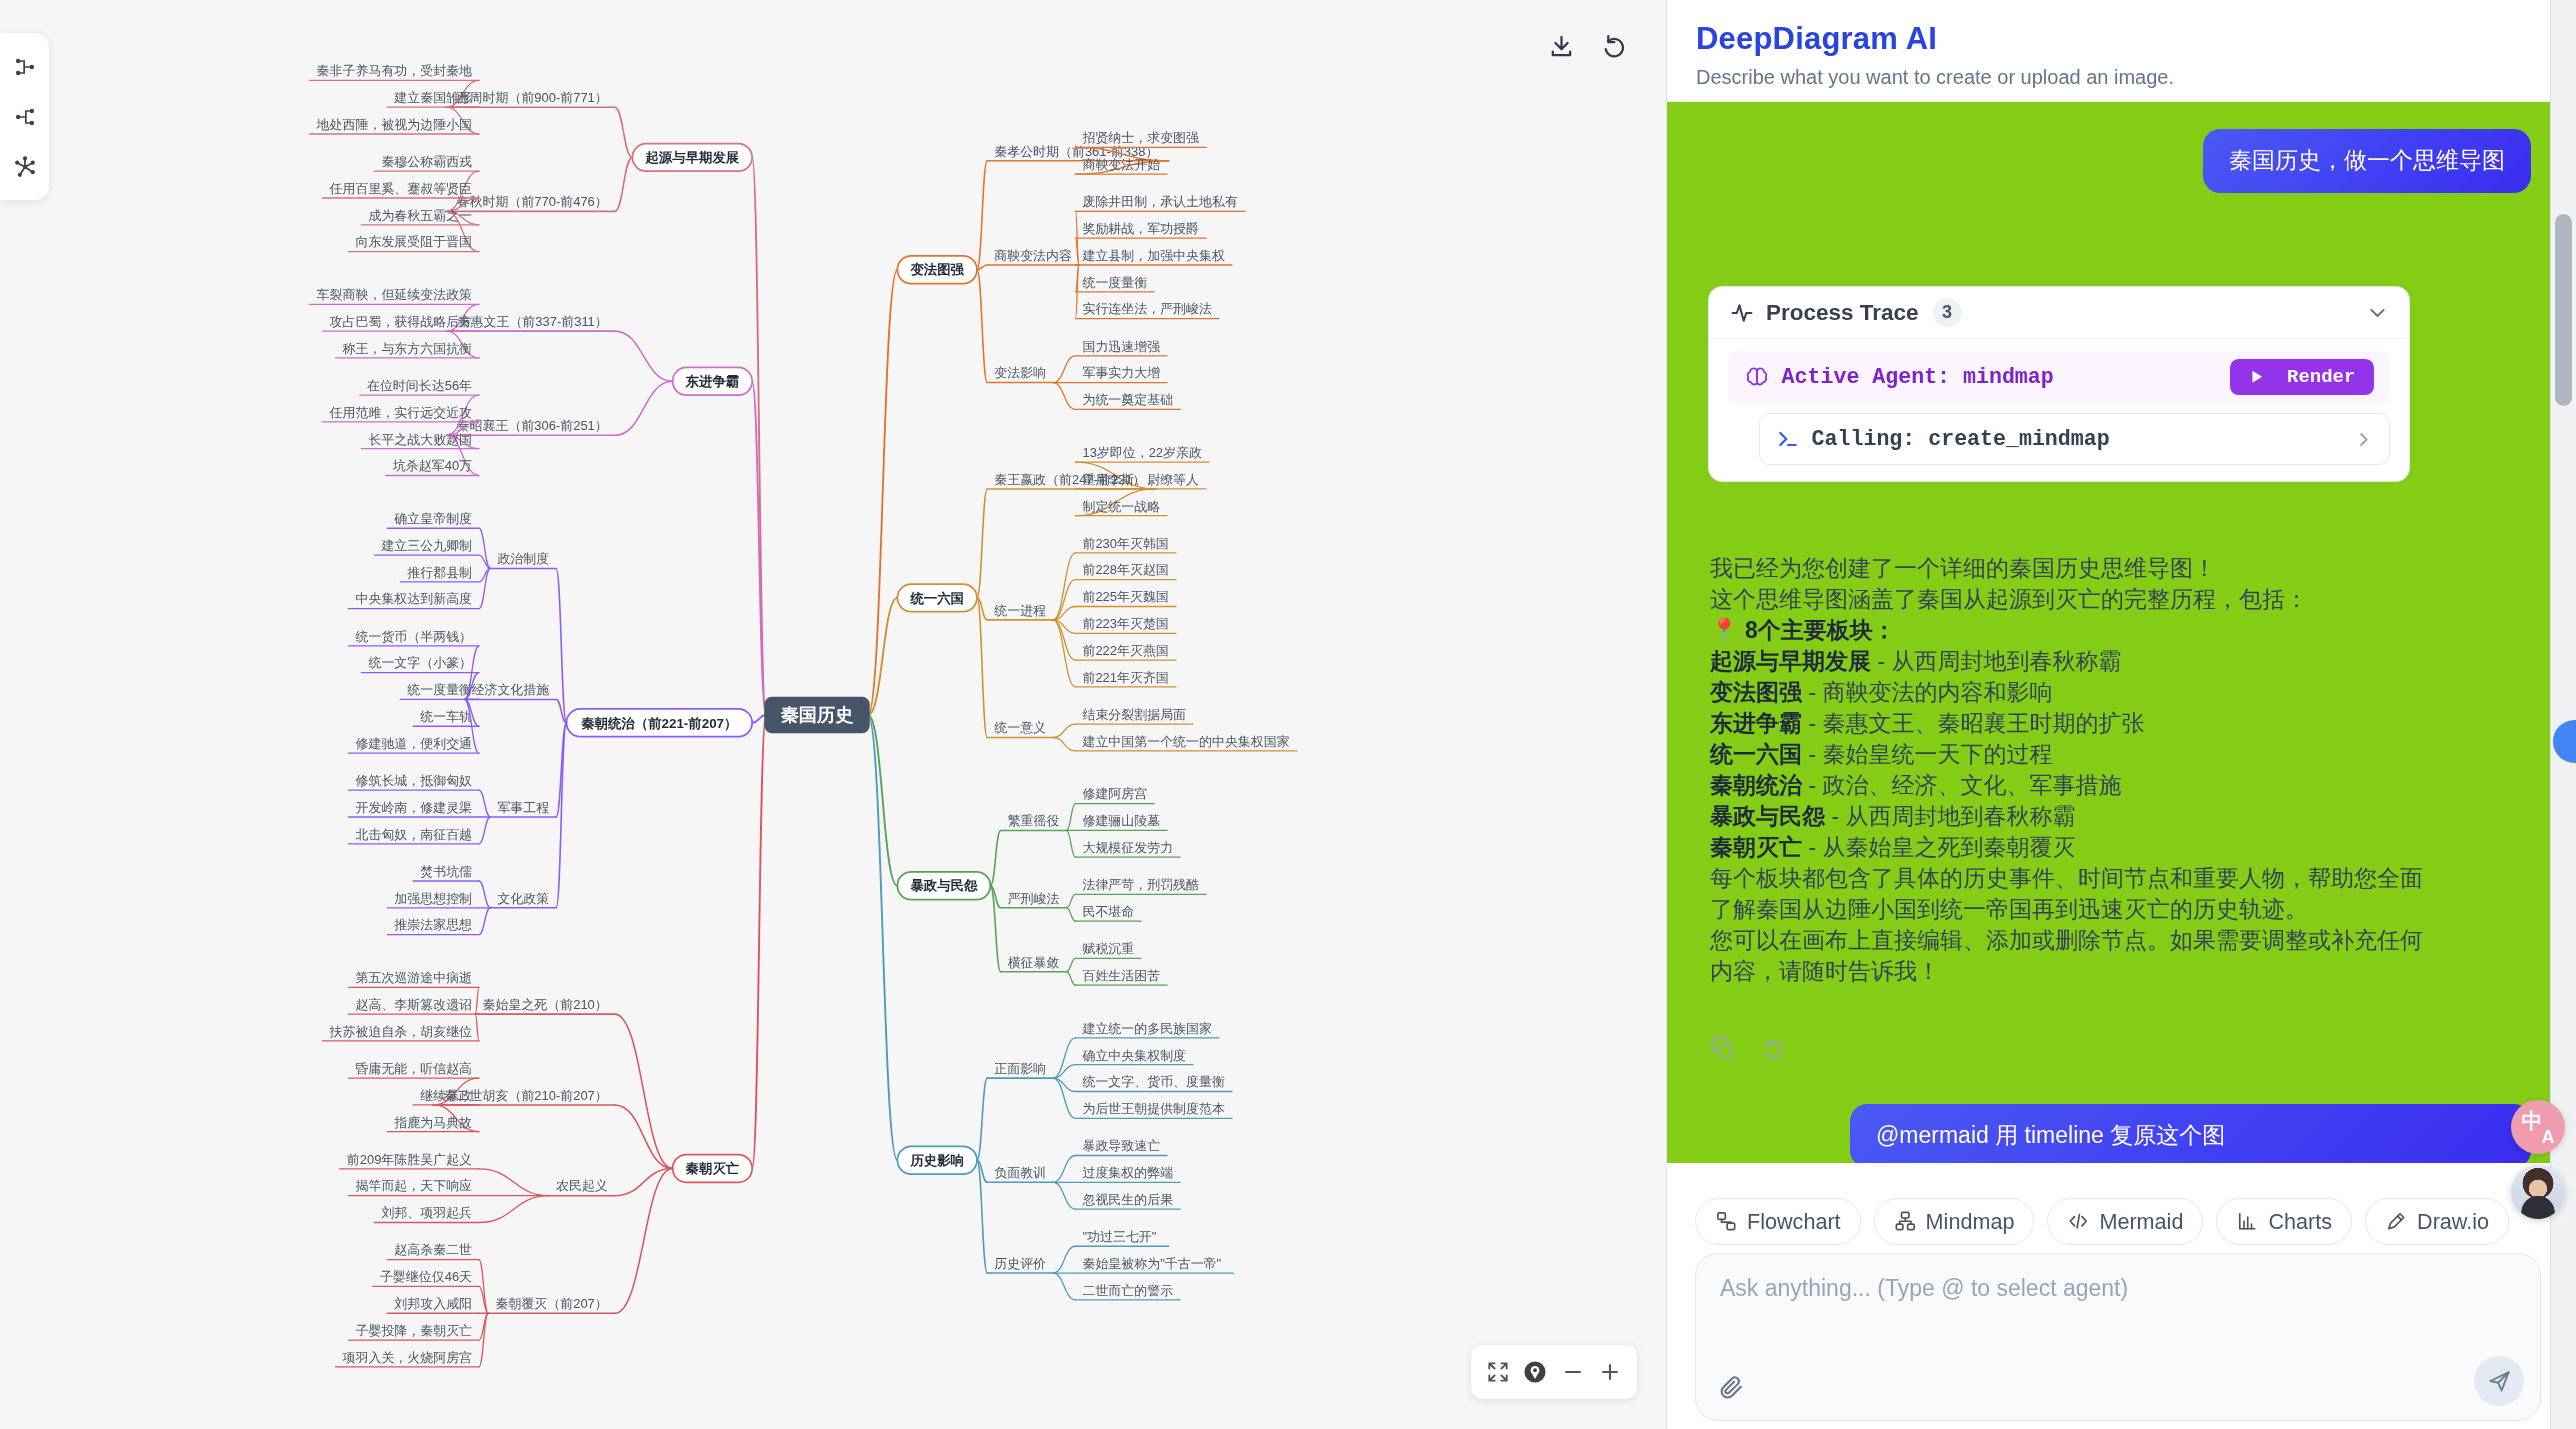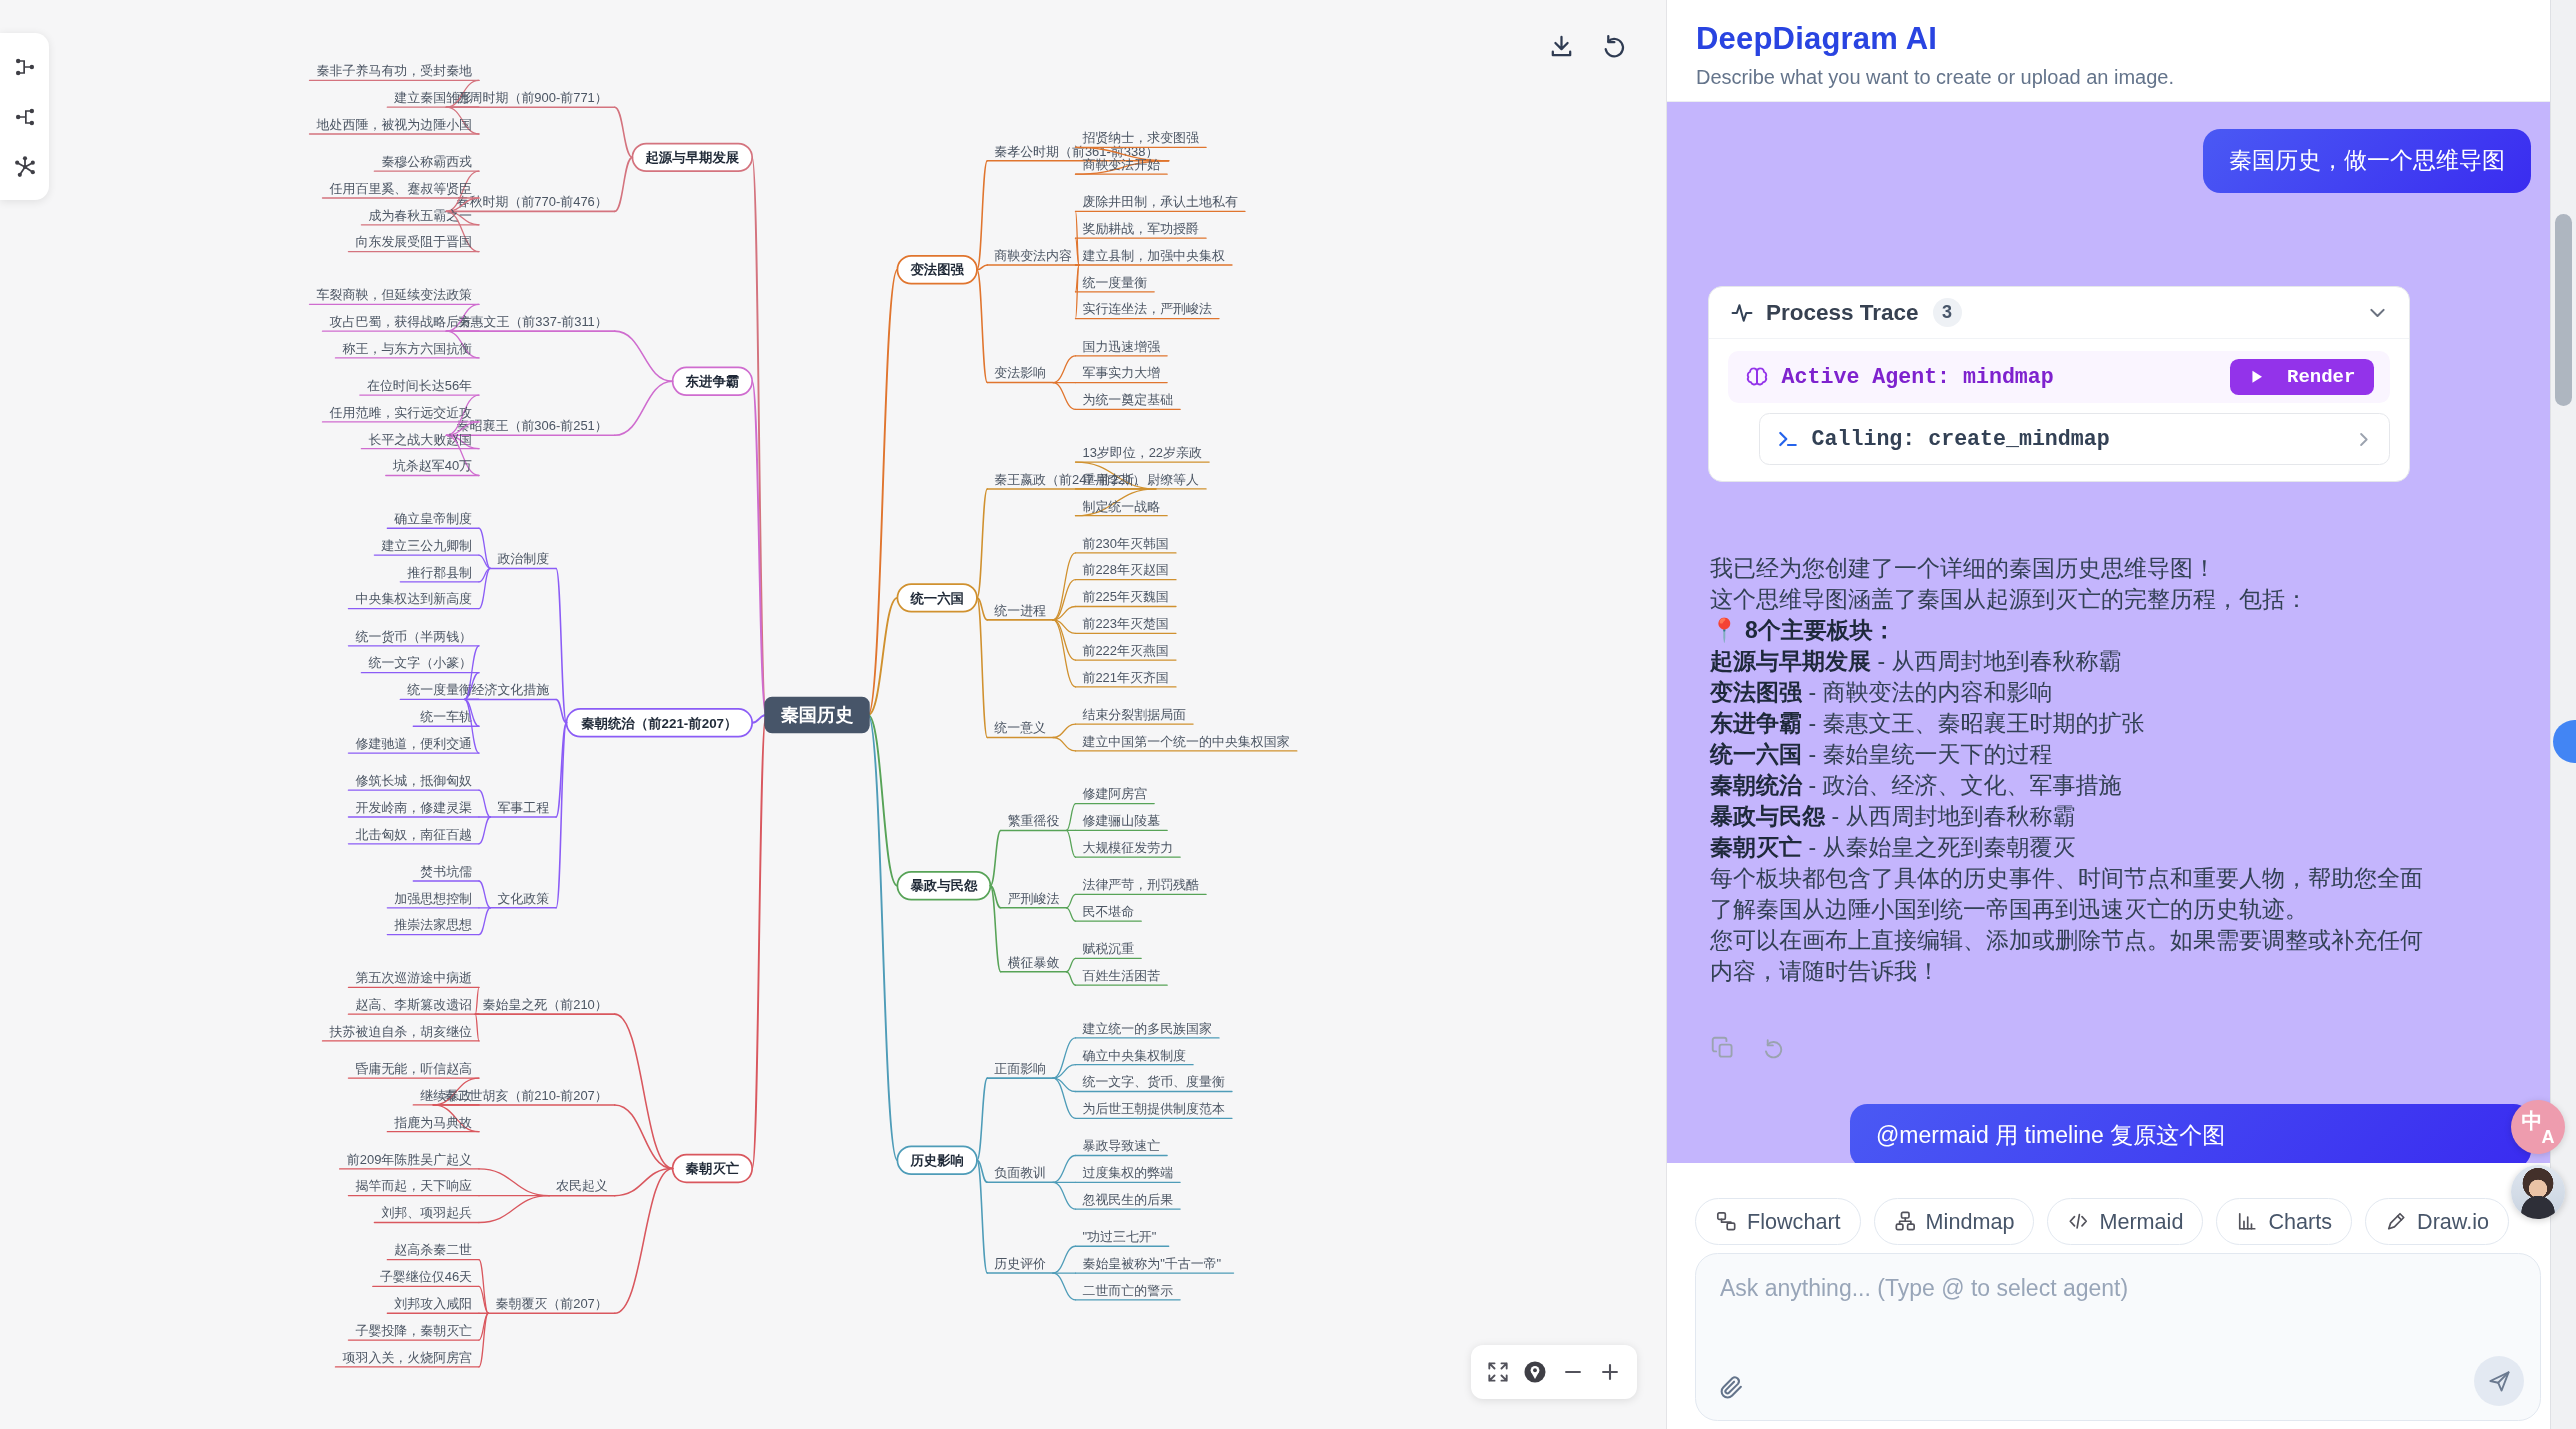--- a/index.html
+++ b/index.html
@@ -15,21 +15,21 @@
   .layout-btn { width:49px; height:50px; display:flex; align-items:center; justify-content:center; cursor:pointer; }
   .layout-btn svg { stroke:#3f3f46; fill:#3f3f46; }
 
   .canvas-icon-btn { position:absolute; width:35px; height:35px; display:flex; align-items:center; justify-content:center; cursor:pointer; z-index:5; }
   .zoom-pill { position:absolute; left:1471px; top:1345px; width:166px; height:54px; background:#fff;
     border-radius:12px; box-shadow:0 1.7px 8.6px rgba(0,0,0,.10); display:flex; align-items:center;
     justify-content:space-around; padding:0 8.6px; z-index:5; }
   .zoom-pill .zbtn { display:flex; align-items:center; justify-content:center; width:33px; height:33px; cursor:pointer; }
 
   
-  #panel { position:absolute; left:1666px; top:0; width:910px; height:1430px; background:#c4b5fd; border-left:0.9px solid #e4e4e7; }
+  #panel { position:absolute; left:1666px; top:0; width:910px; height:1430px; background:#84cc16; border-left:0.9px solid #e4e4e7; }
   .panel-header { position:absolute; left:0; top:0; right:26px; height:102px; padding:21px 29px; background:#fff; border-bottom:0.9px solid #eceef1; z-index:3; }
   .panel-title { font-size:31px; font-weight:800; color:#2944e1; letter-spacing:0.2px; }
   .panel-subtitle { margin-top:8.6px; font-size:20px; color:#64748b; }
 
   .chat { position:absolute; left:0; top:103px; right:26px; bottom:0; overflow:hidden; }
 
   .bubble { position:absolute; color:#fff; font-size:23px; line-height:1.3;
     background:linear-gradient(135deg,#4a59f4 0%,#3a2cf0 100%); border-radius:17.3px; padding:17.3px 26px; }
   .bubble-1 { top:26px; right:19px; }
   .bubble-2 { top:1001px; left:183px; right:19px; border-radius:17.3px 17.3px 17.3px 17.3px; }

